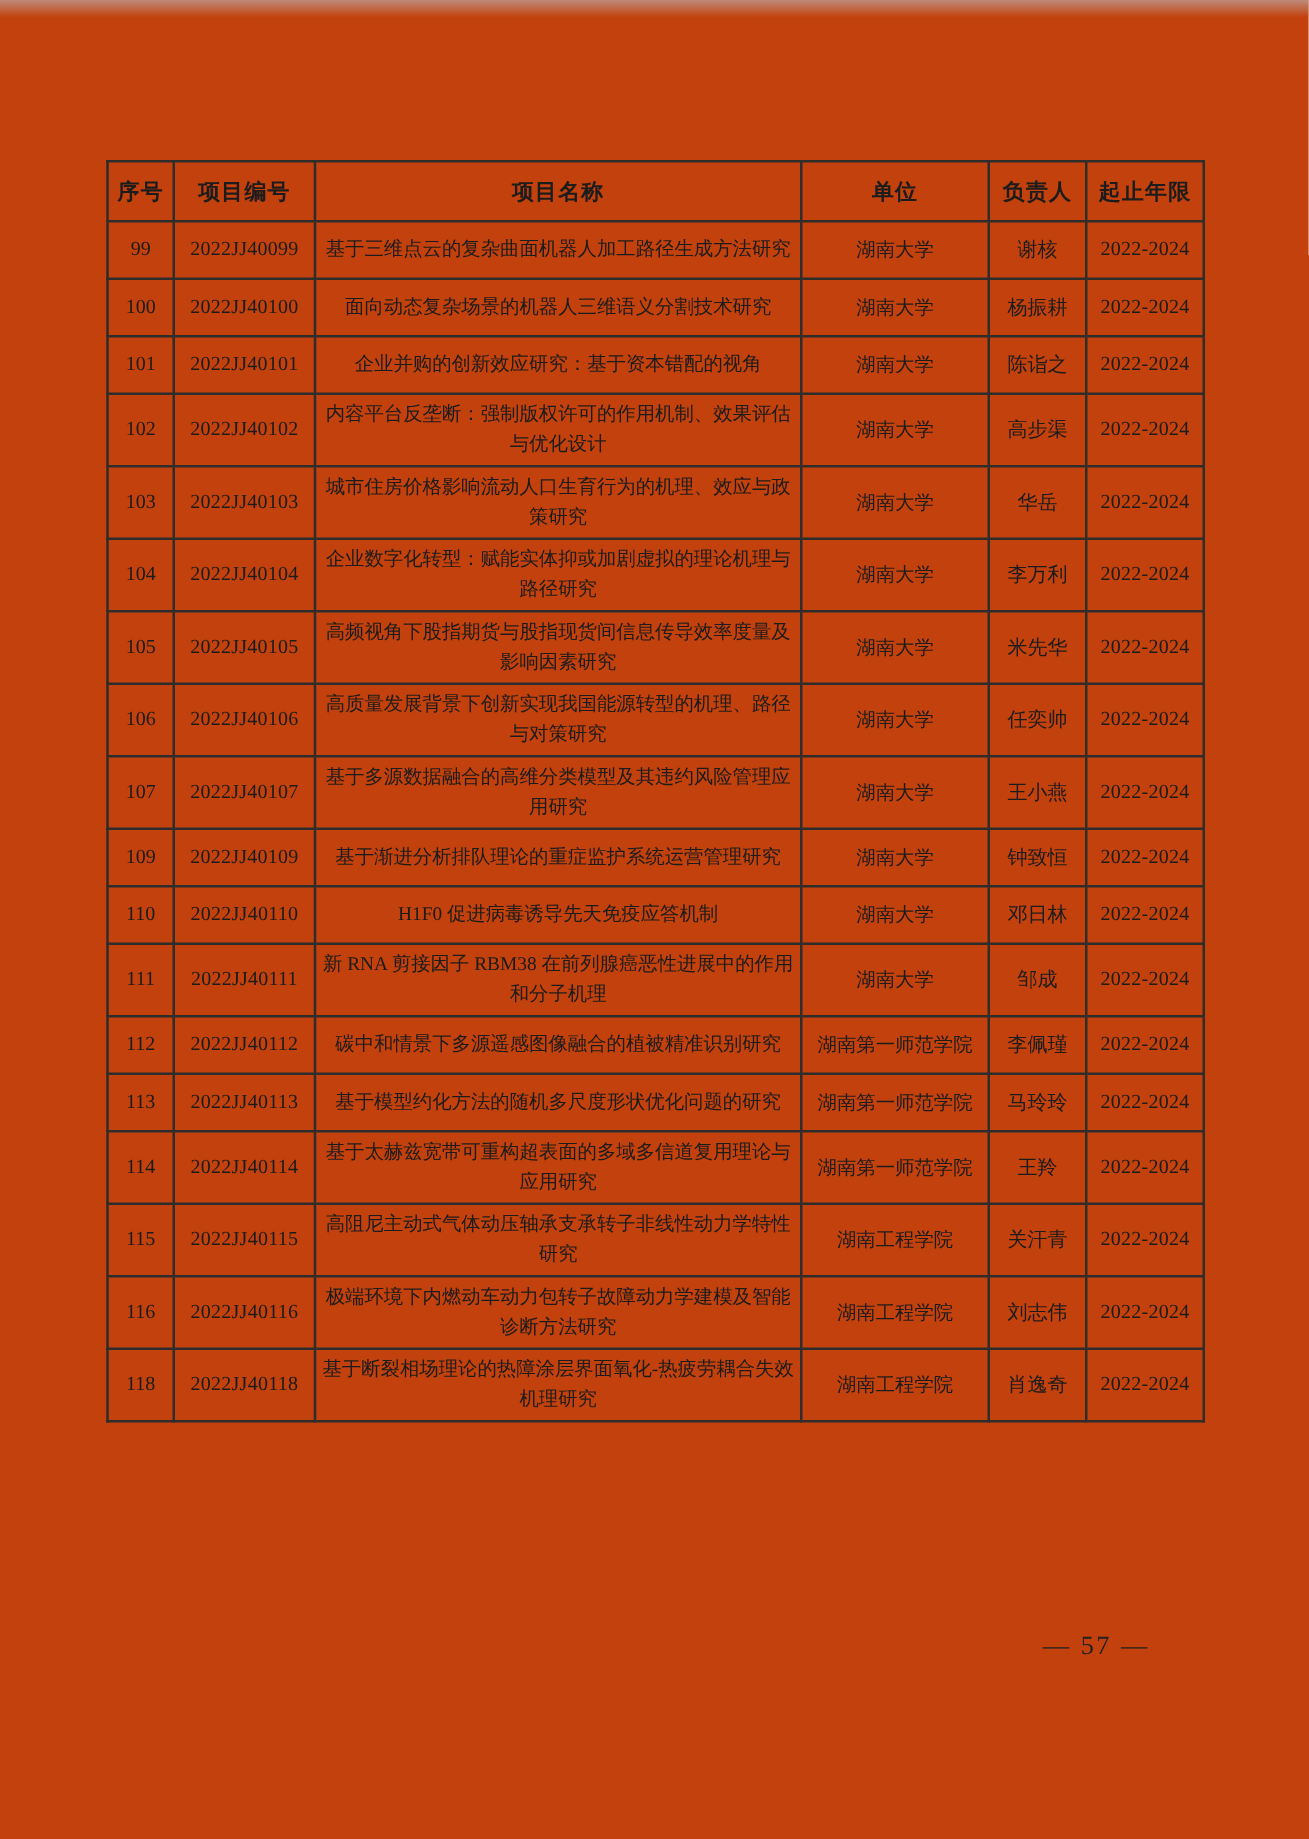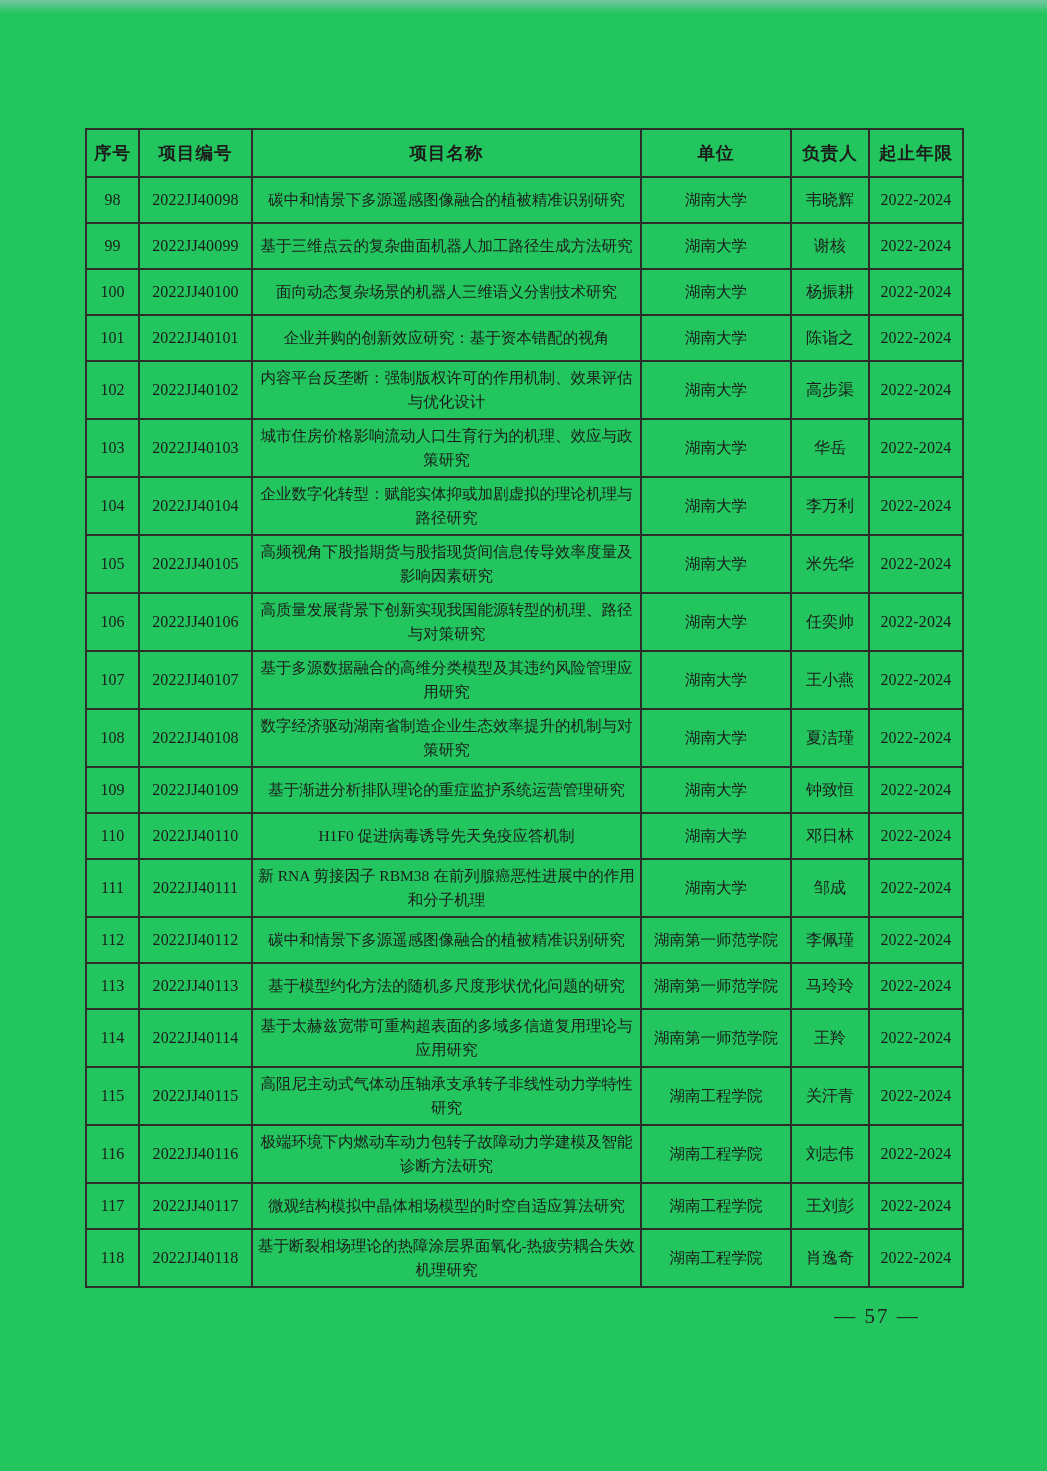--- a/index.html
+++ b/index.html
@@ -9,21 +9,21 @@
     height: 1471px;
     background: #fdfdfc;
     overflow: hidden;
     font-family: "Liberation Serif", "DejaVu Serif", serif;
     color: #1c1c1c;
   }
   .page {
     position: relative;
     width: 1047px;
     height: 1471px;
-    background: #22c55e;
+    background: #c2410c;
   }
   .scan-edge-top {
     position: absolute;
     top: 0; left: 0; right: 0;
     height: 14px;
     background: linear-gradient(to bottom, rgba(186,198,214,0.55), rgba(186,198,214,0));
     pointer-events: none;
   }
   .doc-table {
     position: absolute;
@@ -101,28 +101,20 @@
         <th>序号</th>
         <th>项目编号</th>
         <th>项目名称</th>
         <th>单位</th>
         <th>负责人</th>
         <th>起止年限</th>
       </tr>
     </thead>
     <tbody>
         <tr>
-      <td class="cell-no">98</td>
-      <td class="cell-code">2022JJ40098</td>
-      <td class="cell-name">碳中和情景下多源遥感图像融合的植被精准识别研究</td>
-      <td class="cell-unit">湖南大学</td>
-      <td class="cell-leader">韦晓辉</td>
-      <td class="cell-years">2022-2024</td>
-    </tr>
-        <tr>
       <td class="cell-no">99</td>
       <td class="cell-code">2022JJ40099</td>
       <td class="cell-name">基于三维点云的复杂曲面机器人加工路径生成方法研究</td>
       <td class="cell-unit">湖南大学</td>
       <td class="cell-leader">谢核</td>
       <td class="cell-years">2022-2024</td>
     </tr>
         <tr>
       <td class="cell-no">100</td>
       <td class="cell-code">2022JJ40100</td>
@@ -178,28 +170,20 @@
       <td class="cell-unit">湖南大学</td>
       <td class="cell-leader">任奕帅</td>
       <td class="cell-years">2022-2024</td>
     </tr>
         <tr>
       <td class="cell-no">107</td>
       <td class="cell-code">2022JJ40107</td>
       <td class="cell-name">基于多源数据融合的高维分类模型及其违约风险管理应用研究</td>
       <td class="cell-unit">湖南大学</td>
       <td class="cell-leader">王小燕</td>
-      <td class="cell-years">2022-2024</td>
-    </tr>
-        <tr>
-      <td class="cell-no">108</td>
-      <td class="cell-code">2022JJ40108</td>
-      <td class="cell-name">数字经济驱动湖南省制造企业生态效率提升的机制与对策研究</td>
-      <td class="cell-unit">湖南大学</td>
-      <td class="cell-leader">夏洁瑾</td>
       <td class="cell-years">2022-2024</td>
     </tr>
         <tr>
       <td class="cell-no">109</td>
       <td class="cell-code">2022JJ40109</td>
       <td class="cell-name">基于渐进分析排队理论的重症监护系统运营管理研究</td>
       <td class="cell-unit">湖南大学</td>
       <td class="cell-leader">钟致恒</td>
       <td class="cell-years">2022-2024</td>
     </tr>
@@ -253,28 +237,20 @@
     </tr>
         <tr>
       <td class="cell-no">116</td>
       <td class="cell-code">2022JJ40116</td>
       <td class="cell-name">极端环境下内燃动车动力包转子故障动力学建模及智能诊断方法研究</td>
       <td class="cell-unit">湖南工程学院</td>
       <td class="cell-leader">刘志伟</td>
       <td class="cell-years">2022-2024</td>
     </tr>
         <tr>
-      <td class="cell-no">117</td>
-      <td class="cell-code">2022JJ40117</td>
-      <td class="cell-name">微观结构模拟中晶体相场模型的时空自适应算法研究</td>
-      <td class="cell-unit">湖南工程学院</td>
-      <td class="cell-leader">王刘彭</td>
-      <td class="cell-years">2022-2024</td>
-    </tr>
-        <tr>
       <td class="cell-no">118</td>
       <td class="cell-code">2022JJ40118</td>
       <td class="cell-name">基于断裂相场理论的热障涂层界面氧化-热疲劳耦合失效机理研究</td>
       <td class="cell-unit">湖南工程学院</td>
       <td class="cell-leader">肖逸奇</td>
       <td class="cell-years">2022-2024</td>
     </tr>
       </tbody>
   </table>
 

